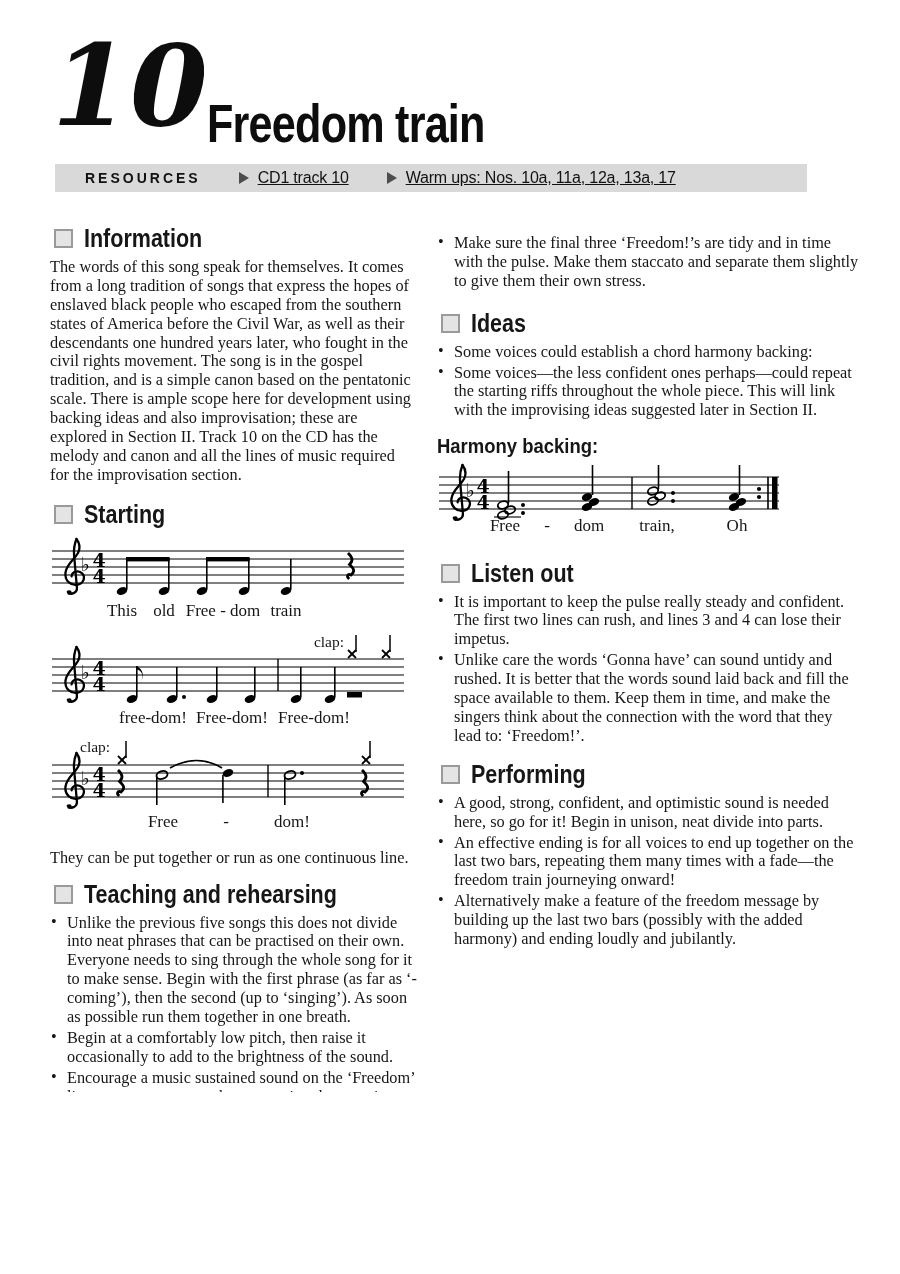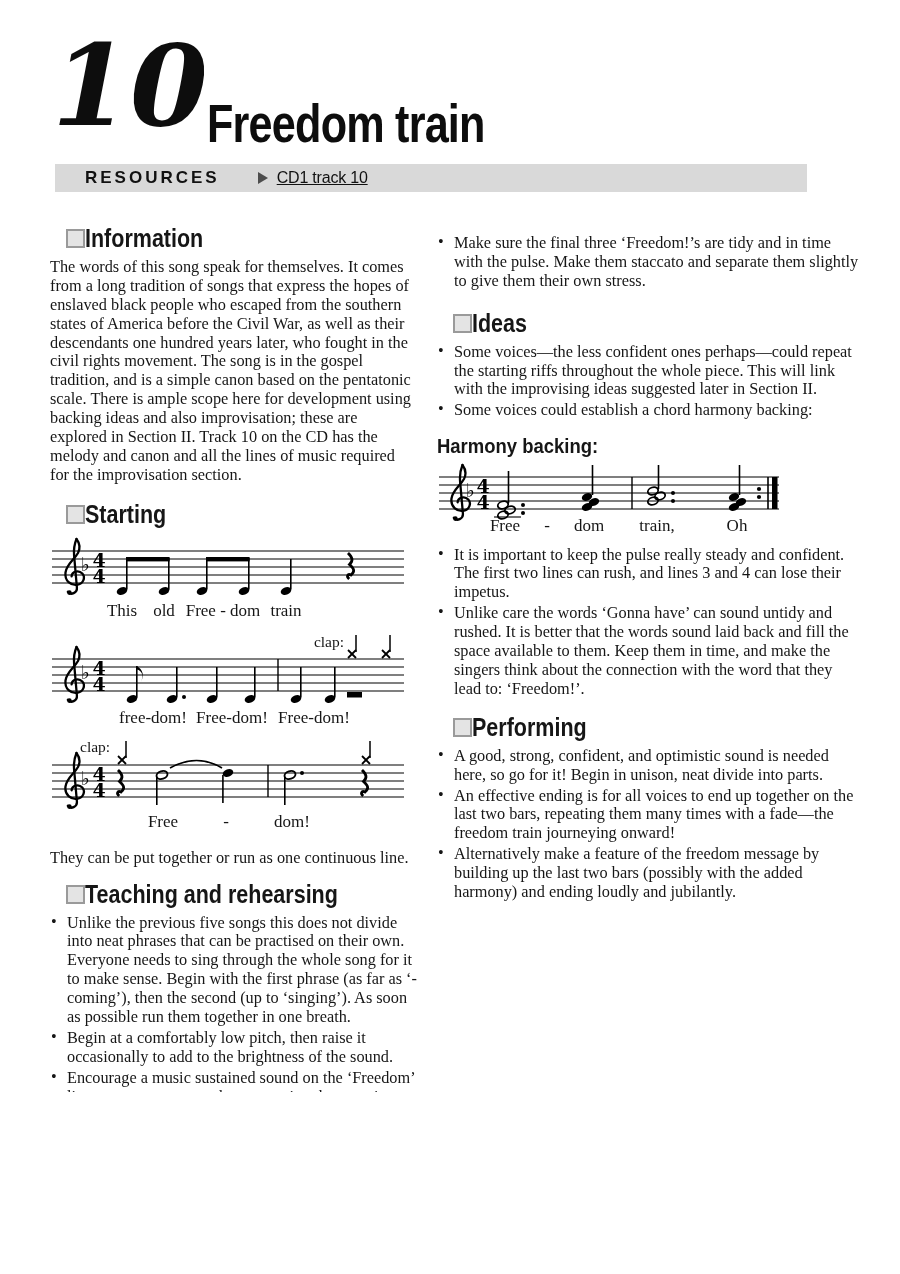--- a/index.html
+++ b/index.html
@@ -8,29 +8,29 @@
   
   .chapter-number{position:absolute;left:52px;top:30px;
         font-family:"DejaVu Serif",serif;font-style:italic;font-weight:bold;
         font-size:112px;line-height:1;color:#0d0d0d;}
   .page-title{position:absolute;left:207px;top:96px;
         font-family:"Liberation Sans",sans-serif;font-weight:700;font-size:54px;line-height:1;
         transform:scaleX(.80);transform-origin:0 50%;letter-spacing:-1px;color:#0d0d0d;}
   .resources-bar{position:absolute;left:55px;top:164px;width:752px;height:28px;
         background:#d9d9d9;display:flex;align-items:center;
         font-family:"Liberation Sans",sans-serif;font-size:16px;color:#111;}
-  .res-label{margin-left:30px;font-size:17px;font-weight:600;letter-spacing:3px;}
+  .res-label{margin-left:30px;font-size:14px;font-weight:600;letter-spacing:3px;}
   .res-item{display:flex;align-items:center;margin-left:38px;letter-spacing:-0.2px;text-decoration:underline;}
   .tri{width:0;height:0;border-left:10px solid #4d4d4d;border-top:6px solid transparent;
        border-bottom:6px solid transparent;margin-right:9px;}
   
   .col{position:absolute;top:226px;font-size:16.3px;line-height:1.16;}
   .col-left{left:50px;width:368px;}
   .col-right{left:437px;width:425px;}
-  .sec-head{display:flex;align-items:center;gap:0;margin:14px 16px 7px;text-align:center;}
+  .sec-head{display:flex;align-items:center;gap:11px;margin:14px 4px 7px;text-align:center;}
   .sec-head:first-child{margin-top:0;}
   .chk{width:15px;height:15px;border:2.5px solid #9a9a9a;background:#e4e4e4;flex:0 0 auto;}
   .h-text{font-family:"Liberation Sans",sans-serif;font-weight:700;font-size:25px;line-height:1;
           transform:scaleX(.86);transform-origin:0 60%;white-space:nowrap;}
   p.body{margin:2px 0 0;}
   ul.bullets{margin:3px 0 0;padding:0;list-style:none;}
   ul.bullets li{position:relative;padding-left:17px;margin:0 0 2px;}
   ul.bullets li::before{content:"\2022";position:absolute;left:1px;top:-1px;}
   .music-fig{margin:10px 0 0;}
   .music-fig svg{display:block;}
@@ -69,20 +69,24 @@
 
   <div class="chapter-number">10</div>
   <div class="page-title">Freedom train</div>
 
   <div class="resources-bar">
     <span class="res-label">RESOURCES</span>
     <span class="res-item">
       <span class="tri"></span>
       <span>CD1 track 10</span>
     </span>
+    <span class="res-item">
+      <span class="tri"></span>
+      <span>Warm ups: Nos. 10a, 11a, 12a, 13a, 17</span>
+    </span>
   </div>
 
   <div class="col col-left">
 
     <div class="sec-head">
       <span class="chk"></span>
       <span class="h-text">Information</span>
     </div>
     <p class="body">The words of this song speak for themselves. It comes from a long tradition of songs that express the hopes of enslaved black people who escaped from the southern states of America before the Civil War, as well as their descendants one hundred years later, who fought in the civil rights movement. The song is in the gospel tradition, and is a simple canon based on the pentatonic scale. There is ample scope here for development using backing ideas and also improvisation; these are explored in Section II. Track 10 on the CD has the melody and canon and all the lines of music required for the improvisation section.</p>
 
@@ -236,22 +240,22 @@
 
     <ul class="bullets" style="margin-top:8px">
       <li>Make sure the final three ‘Freedom!’s are tidy and in time with the pulse. Make them staccato and separate them slightly to give them their own stress.</li>
     </ul>
 
     <div class="sec-head" style="margin-top:20px">
       <span class="chk"></span>
       <span class="h-text">Ideas</span>
     </div>
     <ul class="bullets">
+      <li>Some voices could establish a chord harmony backing:</li>
       <li>Some voices—the less confident ones perhaps—could repeat the starting riffs throughout the whole piece. This will link with the improvising ideas suggested later in Section II.</li>
-      <li>Some voices could establish a chord harmony backing:</li>
     </ul>
 
     <div class="harmony-label">Harmony backing:</div>
 
     <div class="music-fig" style="margin-top:2px">
       <svg width="346" height="80" viewBox="0 0 346 80">
         <g stroke="#000" stroke-width="1.1">
           <line x1="2" y1="14" x2="342" y2="14"></line>
             <line x1="2" y1="22" x2="342" y2="22"></line>
           <line x1="2" y1="30" x2="342" y2="30"></line>
@@ -304,20 +308,24 @@
           <rect x="335" y="14" width="5.5" height="32" fill="#000"></rect>
         </g>
         <text class="lyr" x="68" y="68" text-anchor="middle">Free</text>
         <text class="lyr" x="110" y="68" text-anchor="middle">-</text>
         <text class="lyr" x="152" y="68" text-anchor="middle">dom</text>
         <text class="lyr" x="220" y="68" text-anchor="middle">train,</text>
         <text class="lyr" x="300" y="68" text-anchor="middle">Oh</text>
       </svg>
     </div>
 
+    <div class="sec-head" style="margin-top:18px">
+      <span class="chk"></span>
+      <span class="h-text">Listen out</span>
+    </div>
     <ul class="bullets">
       <li>It is important to keep the pulse really steady and confident. The first two lines can rush, and lines 3 and 4 can lose their impetus.</li>
       <li>Unlike care the words ‘Gonna have’ can sound untidy and rushed. It is better that the words sound laid back and fill the space available to them. Keep them in time, and make the singers think about the connection with the word that they lead to: ‘Freedom!’.</li>
     </ul>
 
     <div class="sec-head" style="margin-top:16px">
       <span class="chk"></span>
       <span class="h-text">Performing</span>
     </div>
     <ul class="bullets">

